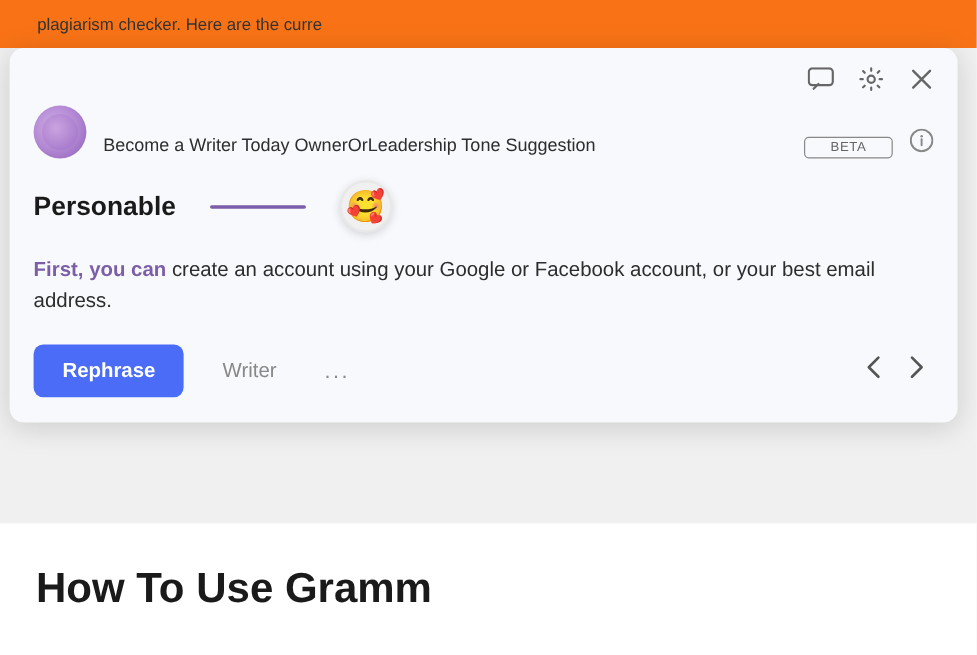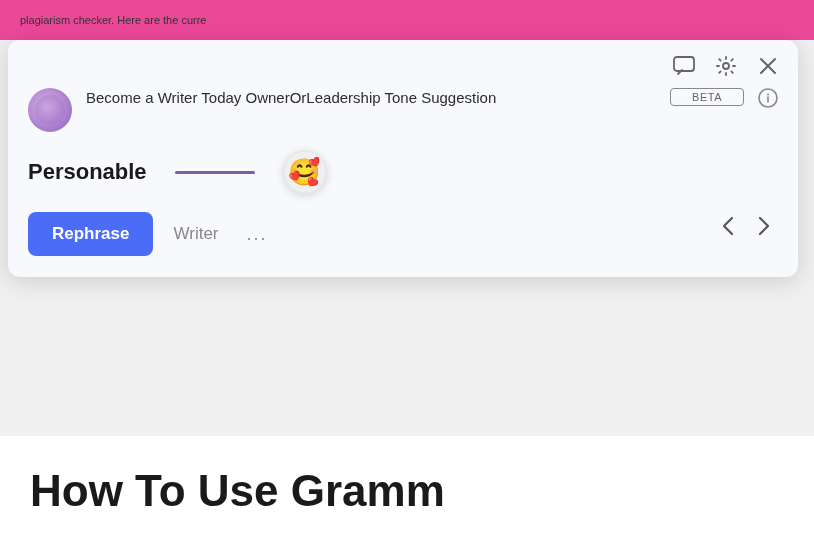--- a/index.html
+++ b/index.html
@@ -12,43 +12,43 @@
       background: #f0f0f0;
       position: relative;
     }
 
     .background-top {
       position: absolute;
       top: 0;
       left: 0;
       right: 0;
       height: 40px;
-      background: #ec4899;
-      display: flex;
-      align-items: center;
-      padding: 0 20px;
-      font-size: 11px;
+      background: #f97316;
+      display: flex;
+      align-items: center;
+      padding: 0 31px;
+      font-size: 14px;
       color: #333;
       overflow: hidden;
     }
 
     .background-bottom {
       position: absolute;
       bottom: 0;
       left: 0;
       right: 0;
       height: 110px;
       background: #fff;
       display: flex;
       align-items: center;
       padding: 20px 30px;
     }
 
     .background-bottom-text {
-      font-size: 44px;
+      font-size: 35px;
       font-weight: 800;
       color: #1a1a1a;
     }
 
     
     .panel {
       position: absolute;
       top: 40px;
       left: 8px;
       width: 790px;
@@ -79,21 +79,21 @@
     }
 
     
     .panel-body {
       padding: 0 20px 20px;
     }
 
     
     .suggestion-header {
       display: flex;
-      align-items: flex-start;
+      align-items: flex-end;
       gap: 14px;
       margin-bottom: 18px;
     }
 
     .suggestion-logo {
       width: 44px;
       height: 44px;
       border-radius: 50%;
       background: radial-gradient(circle at 40% 40%, #d4b0e8, #b389d4, #8b5cb5);
       flex-shrink: 0;
@@ -177,22 +177,22 @@
     }
 
     .suggestion-text .highlight {
       color: #7b5ea7;
       font-weight: 700;
     }
 
     
     .action-row {
       display: flex;
-      align-items: flex-start;
-      gap: 16px;
+      align-items: center;
+      gap: 28px;
     }
 
     .btn-rephrase {
       background: #4a6cf7;
       color: #fff;
       border: none;
       border-radius: 8px;
       padding: 12px 24px;
       font-size: 17px;
       font-weight: 700;
@@ -285,20 +285,23 @@
         </svg>
       </div>
     </div>
 
     <div class="tone-row">
       <div class="tone-label">Personable</div>
       <div class="tone-slider-track"></div>
       <div class="tone-emoji">🥰</div>
     </div>
 
+    <div class="suggestion-text">
+      <span class="highlight">First, you can</span><span> create an account using your Google or Facebook account, or your best email address.</span>
+    </div>
 
     <div class="action-row">
       <button class="btn-rephrase">Rephrase</button>
       <button class="btn-dismiss">Writer</button>
       <button class="btn-more">...</button>
       <div class="nav-spacer"></div>
       <div class="nav-arrows">
         <button class="nav-arrow">
           <svg width="12" height="20" viewBox="0 0 12 20" fill="none">
             <path d="M10 2L2 10L10 18" stroke="#555" stroke-width="2.2" stroke-linecap="round" stroke-linejoin="round"></path>

